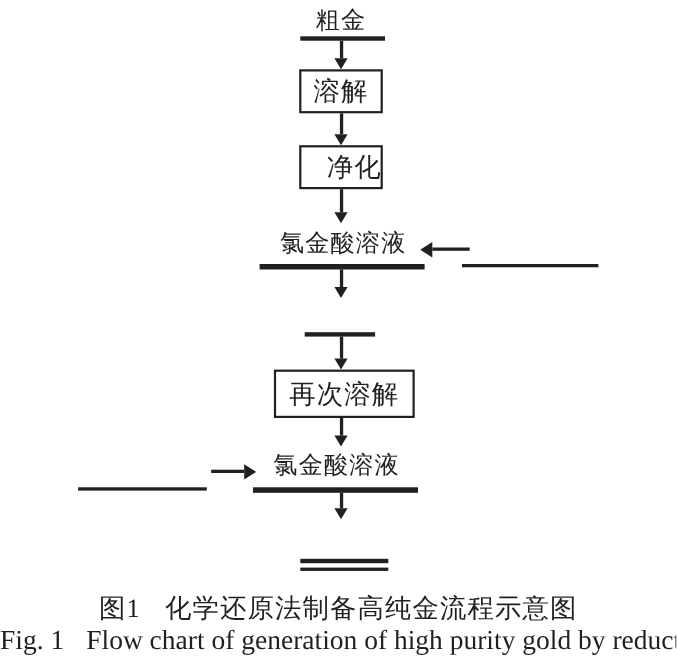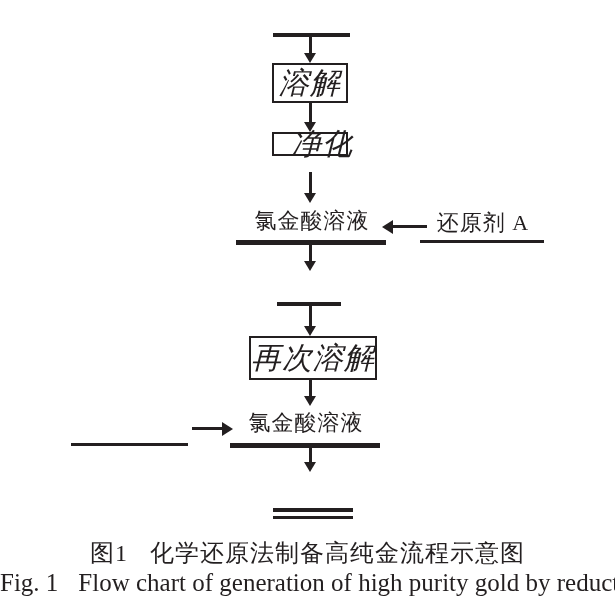--- a/index.html
+++ b/index.html
@@ -29,25 +29,24 @@
     position: absolute;
     background: #231f20;
   }
   .pbox {
     position: absolute;
     border: 2.5px solid #231f20;
     background: #ffffff;
     display: flex;
     align-items: center;
     justify-content: center;
-    font-size: 30px;
+    font-size: 24px;
     letter-spacing: 1px;
     white-space: nowrap;
     box-sizing: border-box;
-    font-style: italic;
   }
   .varrow {
     position: absolute;
     width: 13px;
     display: flex;
     flex-direction: column;
     align-items: center;
   }
   .varrow .shaft {
     width: 3px;
@@ -102,45 +101,45 @@
     font-size: 25px;
     white-space: nowrap;
   }
   .caption-en .gap { display: inline-block; width: 20px; }
 </style>
 </head>
 <body>
 
 <div id="stage">
 
+  <div class="node-label" style="left:235px; top:5px; width:150px;">粗金</div>
   <div class="rule" style="left:273px; top:33px; width:77px; height:4px;"></div>
 
   <div class="varrow" style="left:303.5px; top:37px; height:26px;">
     <span class="shaft"></span>
     <span class="head"></span>
   </div>
 
   <div class="pbox" style="left:272px; top:63px; width:76px; height:40px;">溶解</div>
 
   <div class="varrow" style="left:303.5px; top:103px; height:29px;">
     <span class="shaft"></span>
     <span class="head"></span>
   </div>
 
-  <div class="pbox" style="left:272px; top:132px; width:76px; height:24px;padding-left:24px;">净化</div>
+  <div class="pbox" style="left:272px; top:132px; width:76px; height:40px;padding-left:24px;">净化</div>
 
   <div class="varrow" style="left:303.5px; top:172px; height:31px;">
     <span class="shaft"></span>
     <span class="head"></span>
   </div>
 
   <div class="node-label" style="left:232px; top:208px; width:160px;">氯金酸溶液</div>
   <div class="rule" style="left:236px; top:240px; width:150px; height:5px;"></div>
 
-  <div class="node-label" style="left:420px; top:210px; width:126px;">还原剂 A</div>
   <div class="rule" style="left:420px; top:240px; width:124px; height:3px;"></div>
   <div class="harrow" style="left:382px; top:219px; width:45px;">
     <span class="head-left"></span>
     <span class="shaft"></span>
   </div>
 
   <div class="varrow" style="left:303.5px; top:245px; height:26px;">
     <span class="shaft"></span>
     <span class="head"></span>
   </div>

